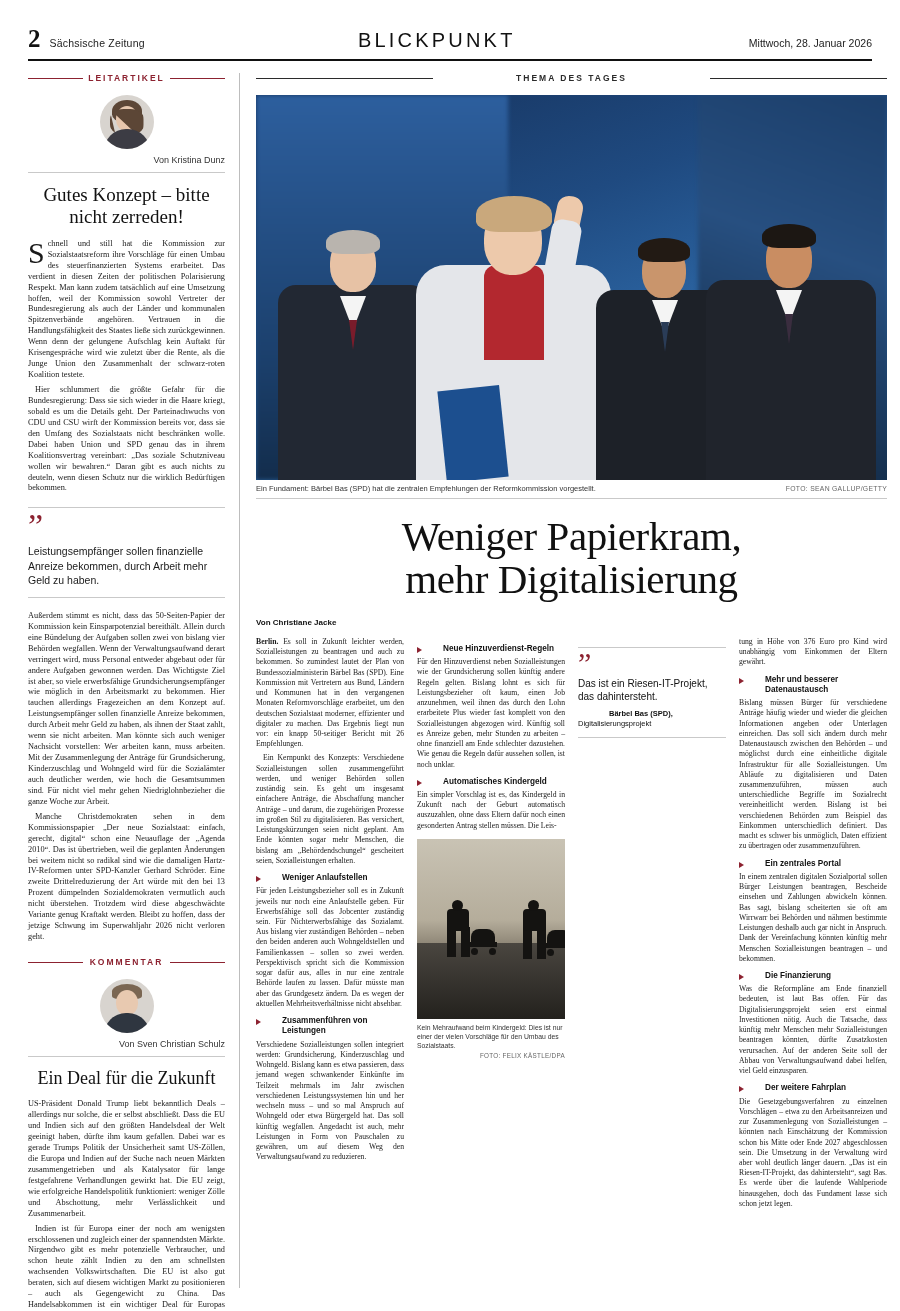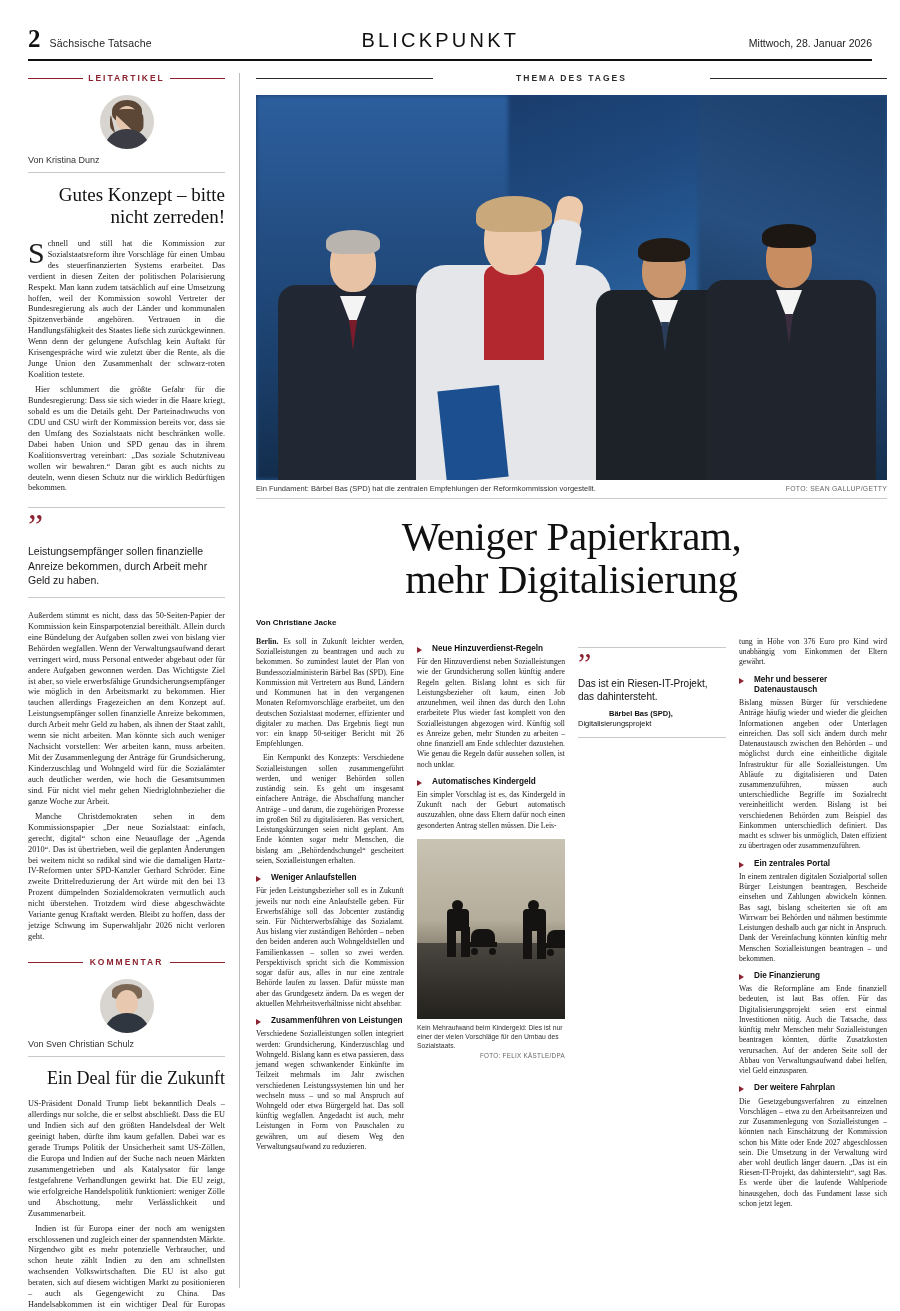--- a/index.html
+++ b/index.html
@@ -103,21 +103,21 @@
   .kicker::before { left: 0; }
   .kicker::after { right: 0; }
 
   .kicker-dark {
     color: #2b2b2b;
   }
   .kicker-dark::before, .kicker-dark::after { background: #2b2b2b; }
 
   
   .author-block {
-    text-align: left;
+    text-align: right;
     margin-bottom: 8px;
   }
   .avatar {
     width: 54px;
     height: 54px;
     border-radius: 50%;
     margin: 0 auto;
     background: #d8d4cf;
     position: relative;
     overflow: hidden;
@@ -167,21 +167,21 @@
     font-size: 9px;
     color: #333;
     margin-top: 6px;
     padding-bottom: 7px;
     border-bottom: 1px solid #c9c9c9;
   }
 
   .headline-left {
     font-size: 19px;
     line-height: 1.18;
-    text-align: right;
+    text-align: center;
     font-weight: normal;
     margin: 11px 0 10px 0;
     font-family: "Liberation Serif", serif;
   }
   .headline-left.tight { font-size: 18px; }
 
   .body-col {
     font-size: 8.3px;
     line-height: 1.32;
     text-align: justify;
@@ -286,21 +286,21 @@
     flex: 0 0 148px;
   }
   .col4 .body-col { font-size: 7.7px; line-height: 1.33; }
 
   .sub-h {
     font-family: "Liberation Sans", sans-serif;
     font-size: 8.2px;
     font-weight: bold;
     margin: 7px 0 3px 0;
     position: relative;
-    padding-left: 15px;
+    padding-left: 26px;
     line-height: 1.25;
   }
   .sub-h::before {
     content: "";
     position: absolute;
     left: 0;
     top: 3px;
     width: 0;
     height: 0;
     border-left: 5px solid #8c2230;
@@ -416,21 +416,21 @@
   }
 </style>
 </head>
 <body>
 
 <div class="page">
 
   <div class="masthead">
     <div class="mast-left">
       <div class="page-num">2</div>
-      <div class="paper-name">Sächsische Tatsache</div>
+      <div class="paper-name">Sächsische Zeitung</div>
     </div>
     <div class="mast-title">BLICKPUNKT</div>
     <div class="mast-date">Mittwoch, 28. Januar 2026</div>
   </div>
 
   <div class="content">
 
     <div class="col-left">
 
       <div class="kicker">LEITARTIKEL</div>

